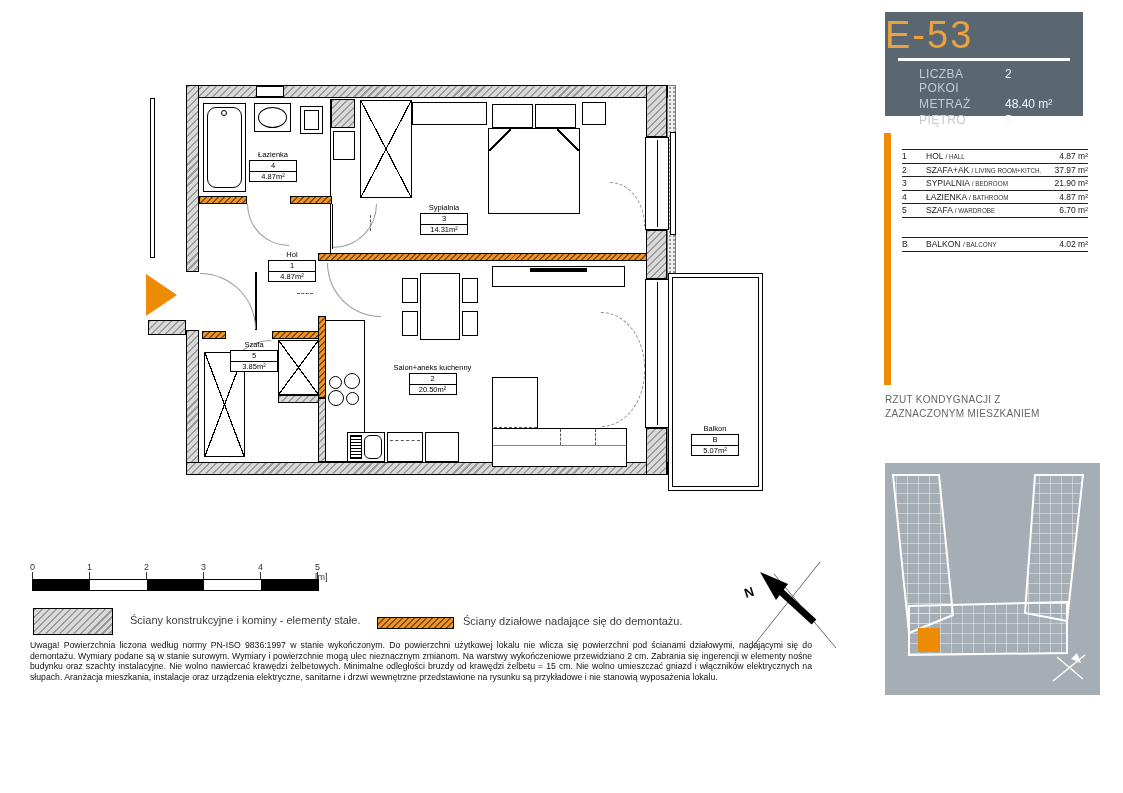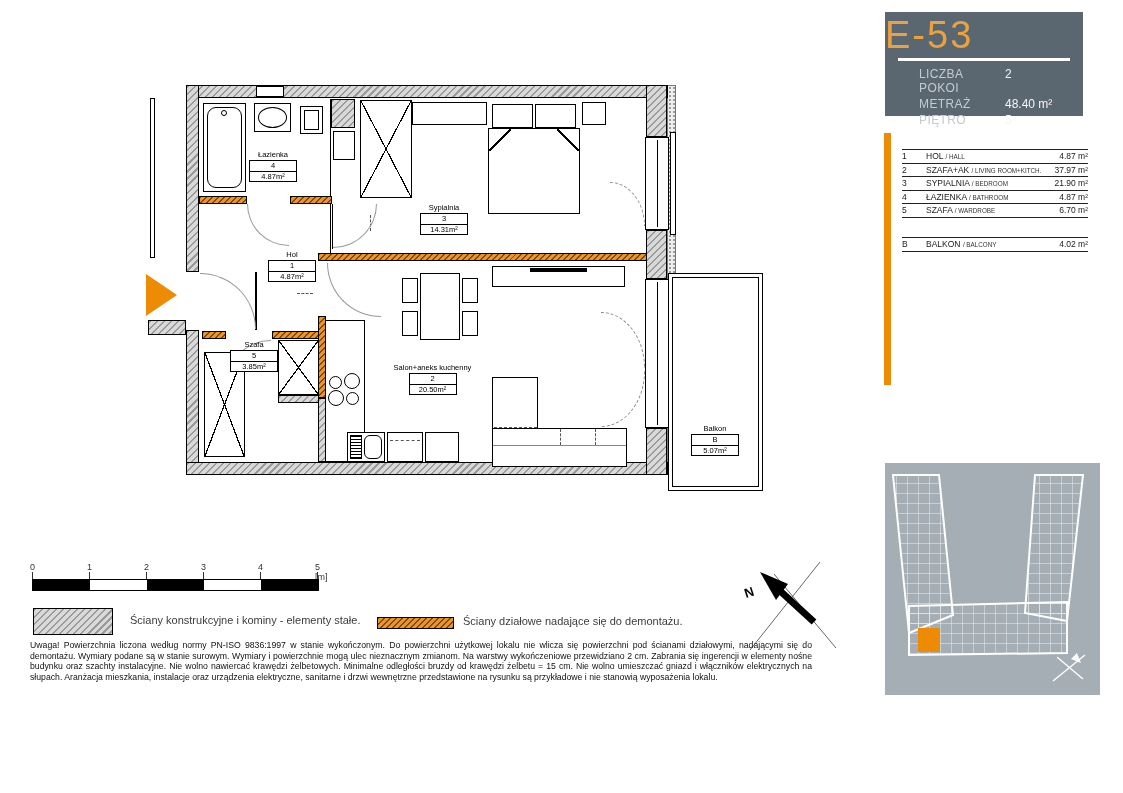--- a/index.html
+++ b/index.html
@@ -263,20 +263,21 @@
     </div>
   </div>
   <div class="brow">
     <div class="trow last">
       <span class="tno">B</span>
       <span class="tname"><span>BALKON</span> <span class="ten">/ BALCONY</span></span>
       <span class="tarea">4.02 m²</span>
     </div>
   </div>
 
+  <div class="caption">RZUT KONDYGNACJI Z ZAZNACZONYM MIESZKANIEM</div>
 
   <div class="minimap">
     <svg width="215" height="232" viewBox="0 0 215 232">
       <defs>
         <pattern id="rooms" width="11" height="10" patternUnits="userSpaceOnUse">
           <path d="M0 0H11M0 0V10" stroke="#ffffff" stroke-width="1" opacity="0.8"></path>
         </pattern>
       </defs>
       <polygon points="8,12 54,12 68,152 24,170" fill="url(#rooms)" stroke="#fff" stroke-width="2"></polygon>
       <polygon points="150,12 198,12 182,158 140,150" fill="url(#rooms)" stroke="#fff" stroke-width="2"></polygon>

